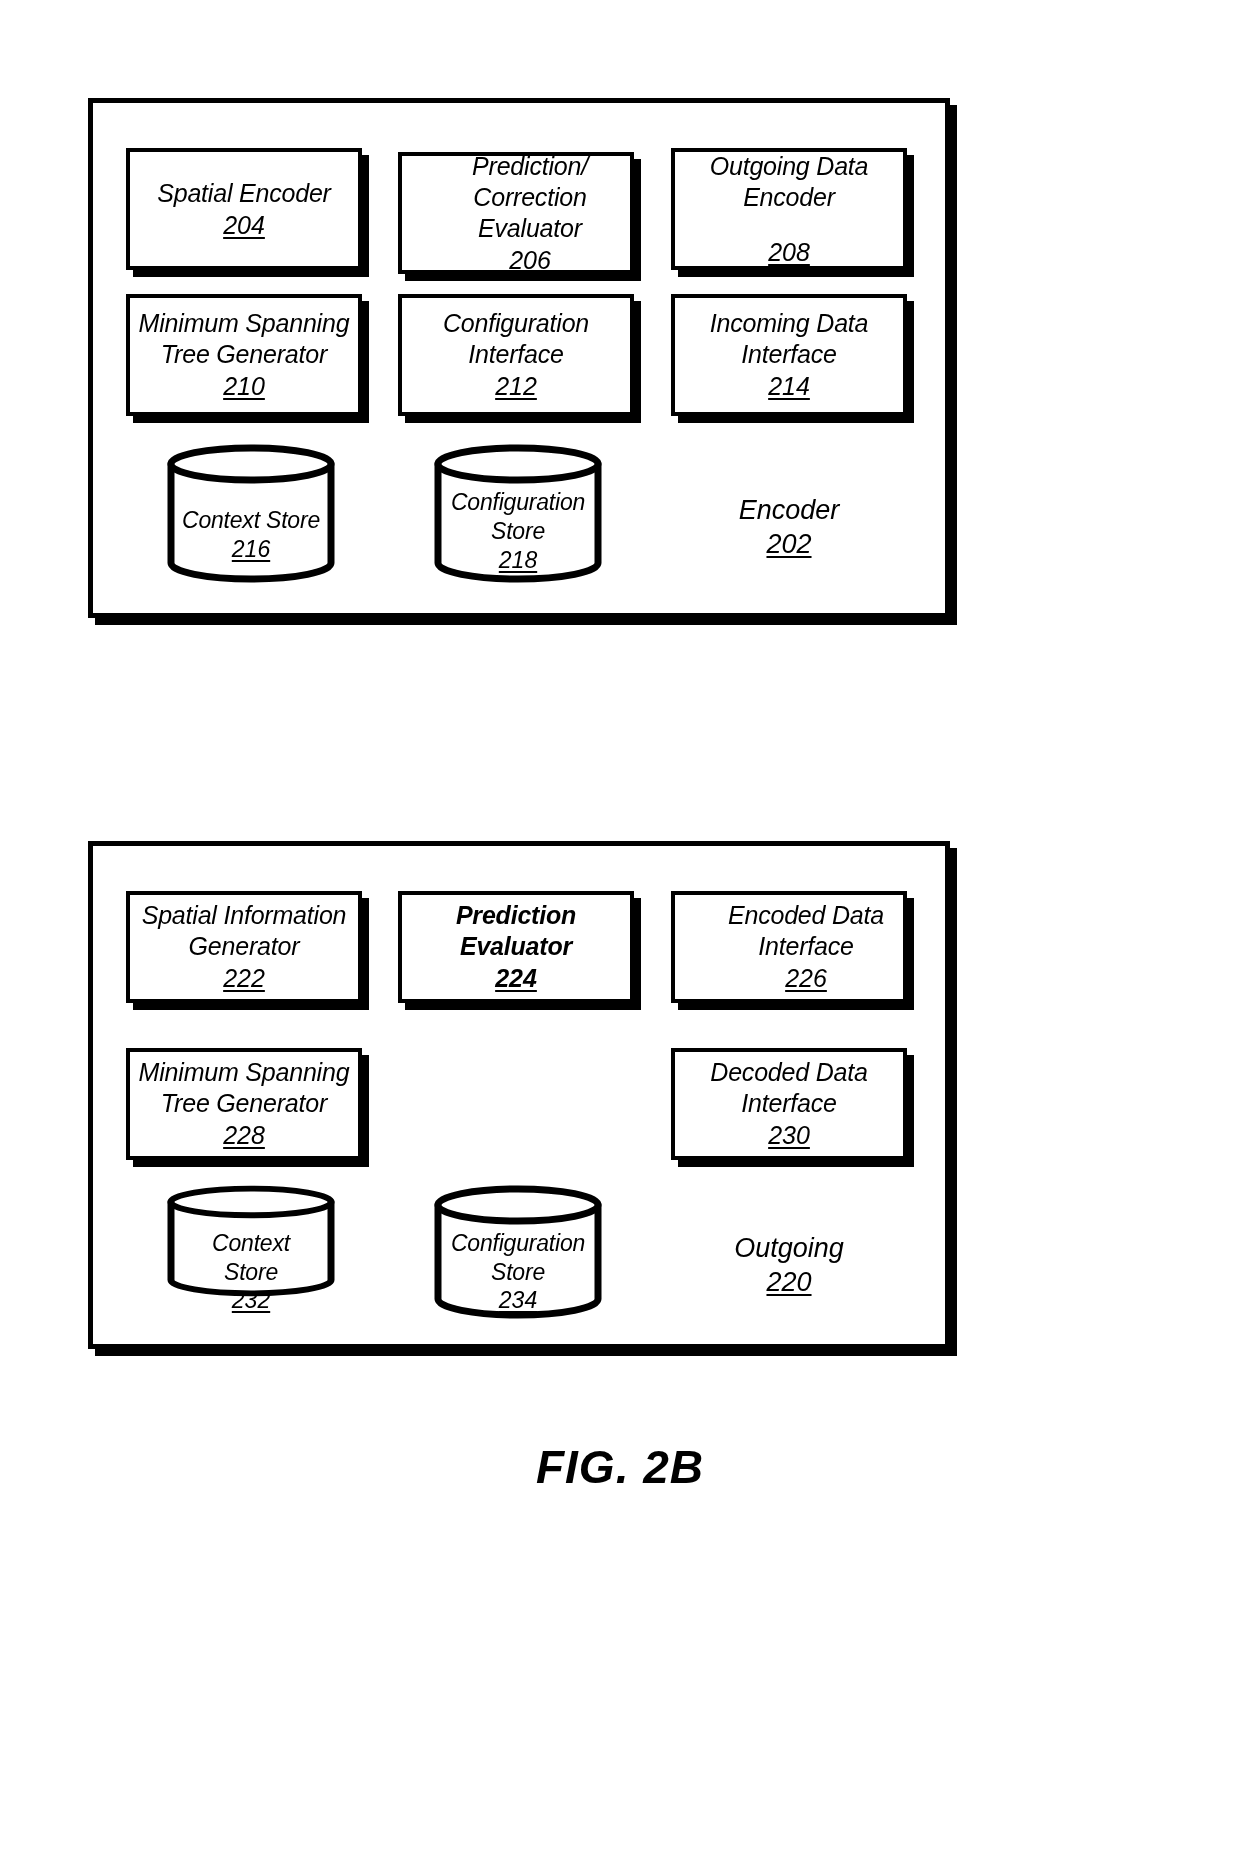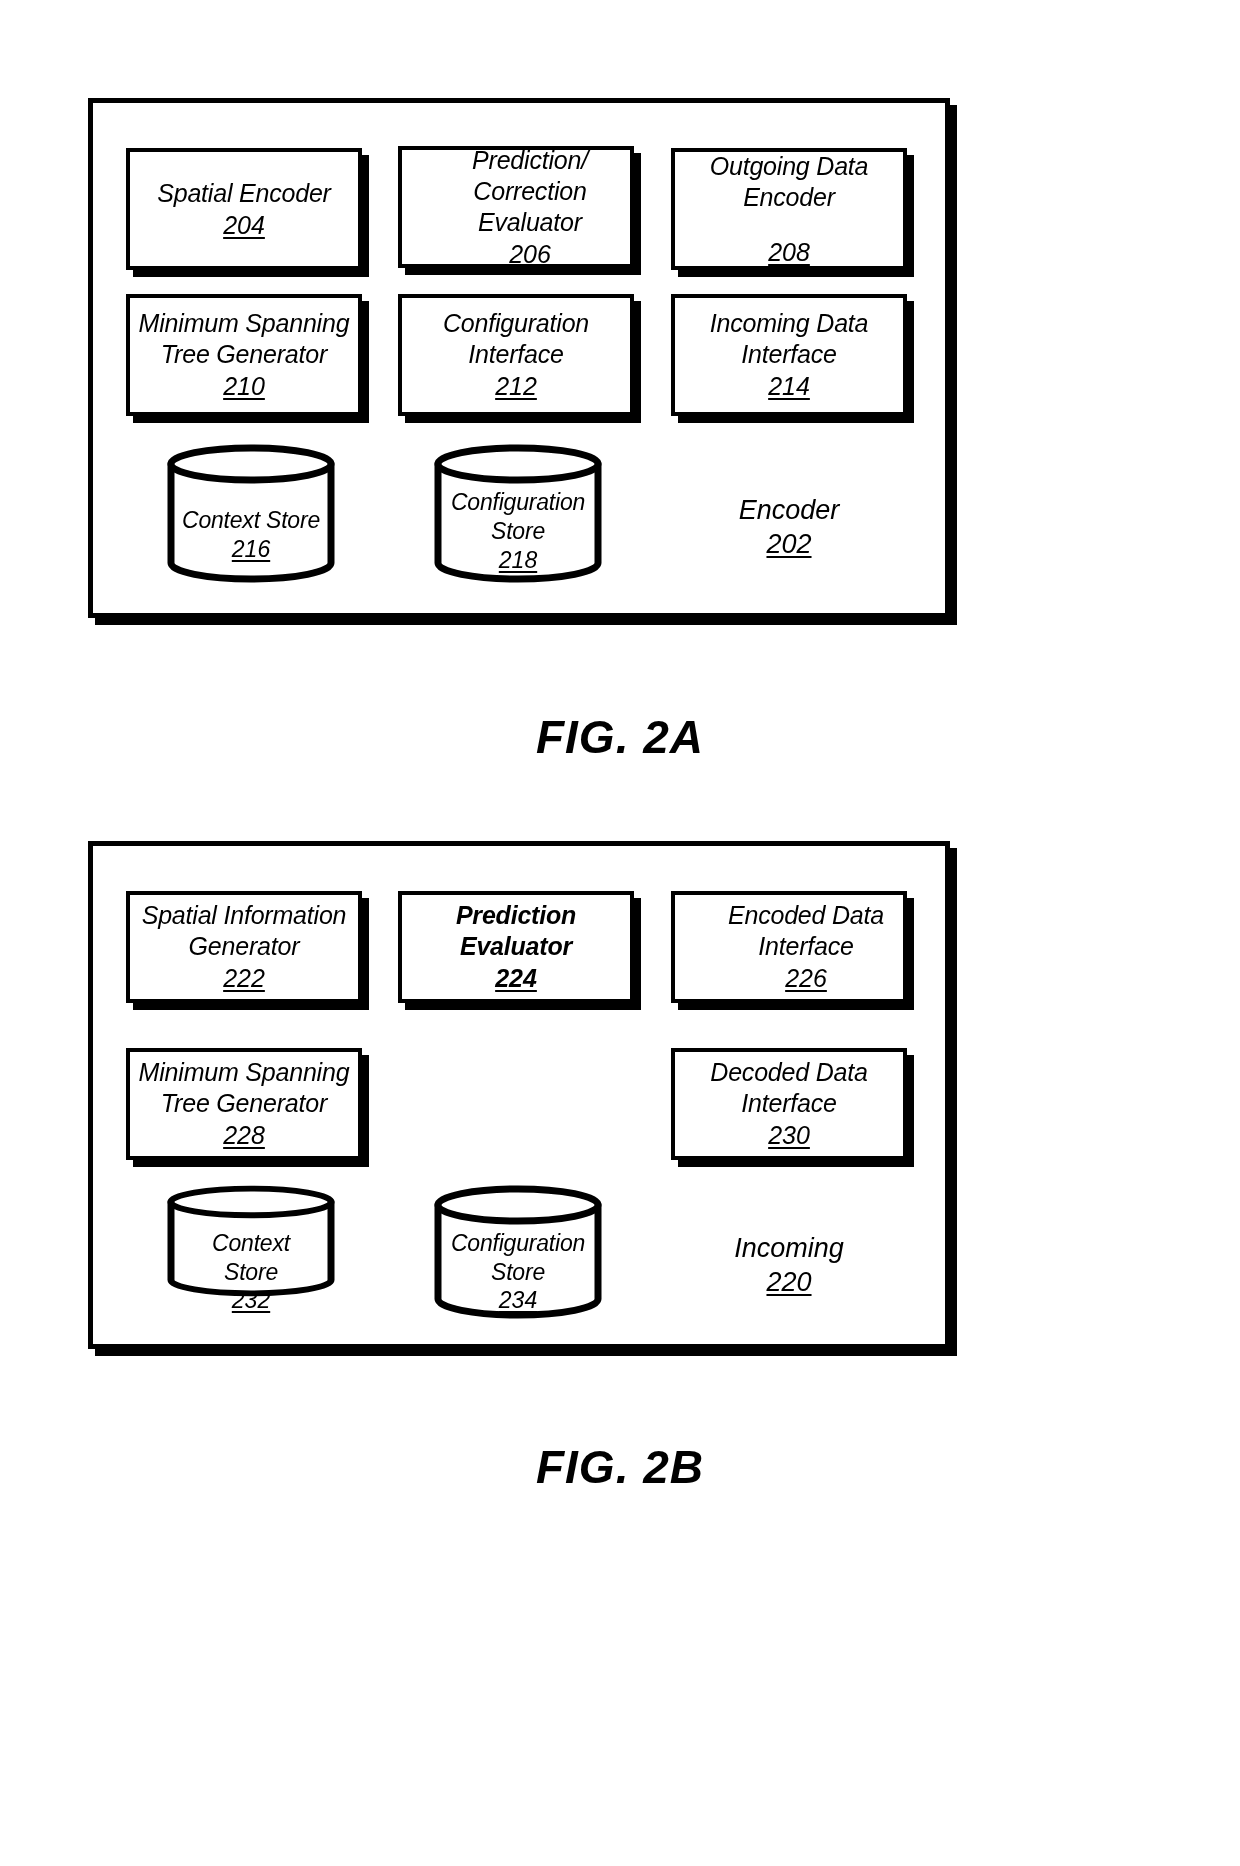--- a/index.html
+++ b/index.html
@@ -138,21 +138,21 @@
 
   <div class="figure" style="left:88px; top:98px; width:862px; height:520px;">
 
     <div class="fig-frame"></div>
 
     <div class="mod" style="left:38px; top:50px; width:236px; height:122px;">
       <div class="lbl">Spatial Encoder</div>
       <div class="num">204</div>
     </div>
 
-    <div class="mod" style="left:310px; top:48px; width:236px; height:122px;padding-left:28px;">
+    <div class="mod" style="left:310px; top:54px; width:236px; height:122px;padding-left:28px;">
       <div class="lbl">Prediction/
 Correction
 Evaluator</div>
       <div class="num">206</div>
     </div>
 
     <div class="mod" style="left:583px; top:50px; width:236px; height:122px;gap:23px;">
       <div class="lbl">Outgoing Data
 Encoder</div>
       <div class="num">208</div>
@@ -194,21 +194,20 @@
 Store</div>
       <div class="cyl-num" style="top:100px;">218</div>
     </div>
 
     <div class="plainlabel" style="left:583px; top:395px; width:236px;">
       <div class="pl-name">Encoder</div>
       <div class="pl-num">202</div>
     </div>
   </div>
 
-  <div class="caption" style="top:710px;">FIG. 2A</div>
 
   <div class="figure" style="left:88px; top:841px; width:862px; height:508px;">
 
     <div class="fig-frame"></div>
 
     <div class="mod" style="left:38px; top:50px; width:236px; height:112px;">
       <div class="lbl">Spatial Information
 Generator</div>
       <div class="num">222</div>
     </div>
@@ -251,20 +250,20 @@
       <svg viewBox="0 0 170 130" preserveAspectRatio="none">
         <path d="M5,18 L5,112 A 80 16 0 0 0 165 112 L165,18" fill="#ffffff" stroke="#000000" stroke-width="7" stroke-linecap="round"></path>
         <ellipse cx="85" cy="18" rx="80" ry="16" fill="#ffffff" stroke="#000000" stroke-width="7"></ellipse>
       </svg>
       <div class="cyl-text" style="top:42px;">Configuration
 Store</div>
       <div class="cyl-num" style="top:99px;">234</div>
     </div>
 
     <div class="plainlabel" style="left:583px; top:390px; width:236px;">
-      <div class="pl-name">Incoming</div>
+      <div class="pl-name">Outgoing</div>
       <div class="pl-num">220</div>
     </div>
   </div>
 
   <div class="caption" style="top:1440px;">FIG. 2B</div>
 
 </div>
 
 </body></html>

